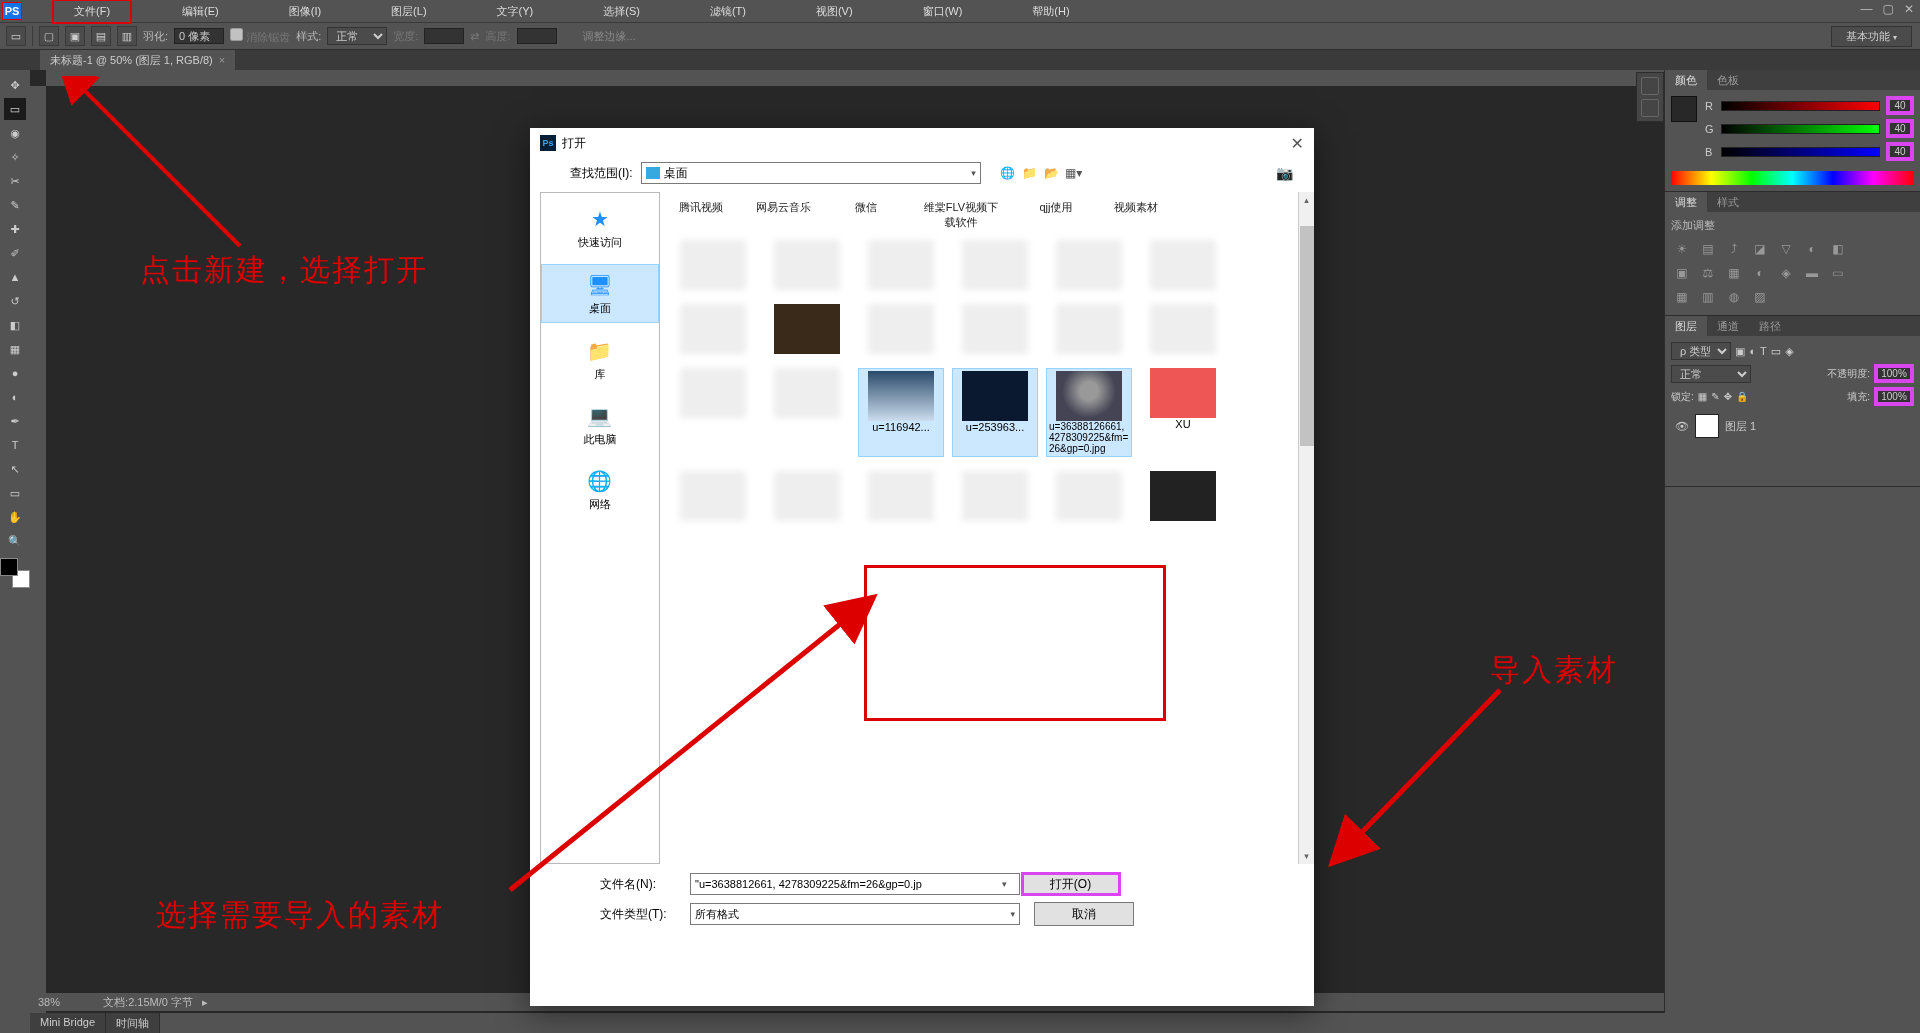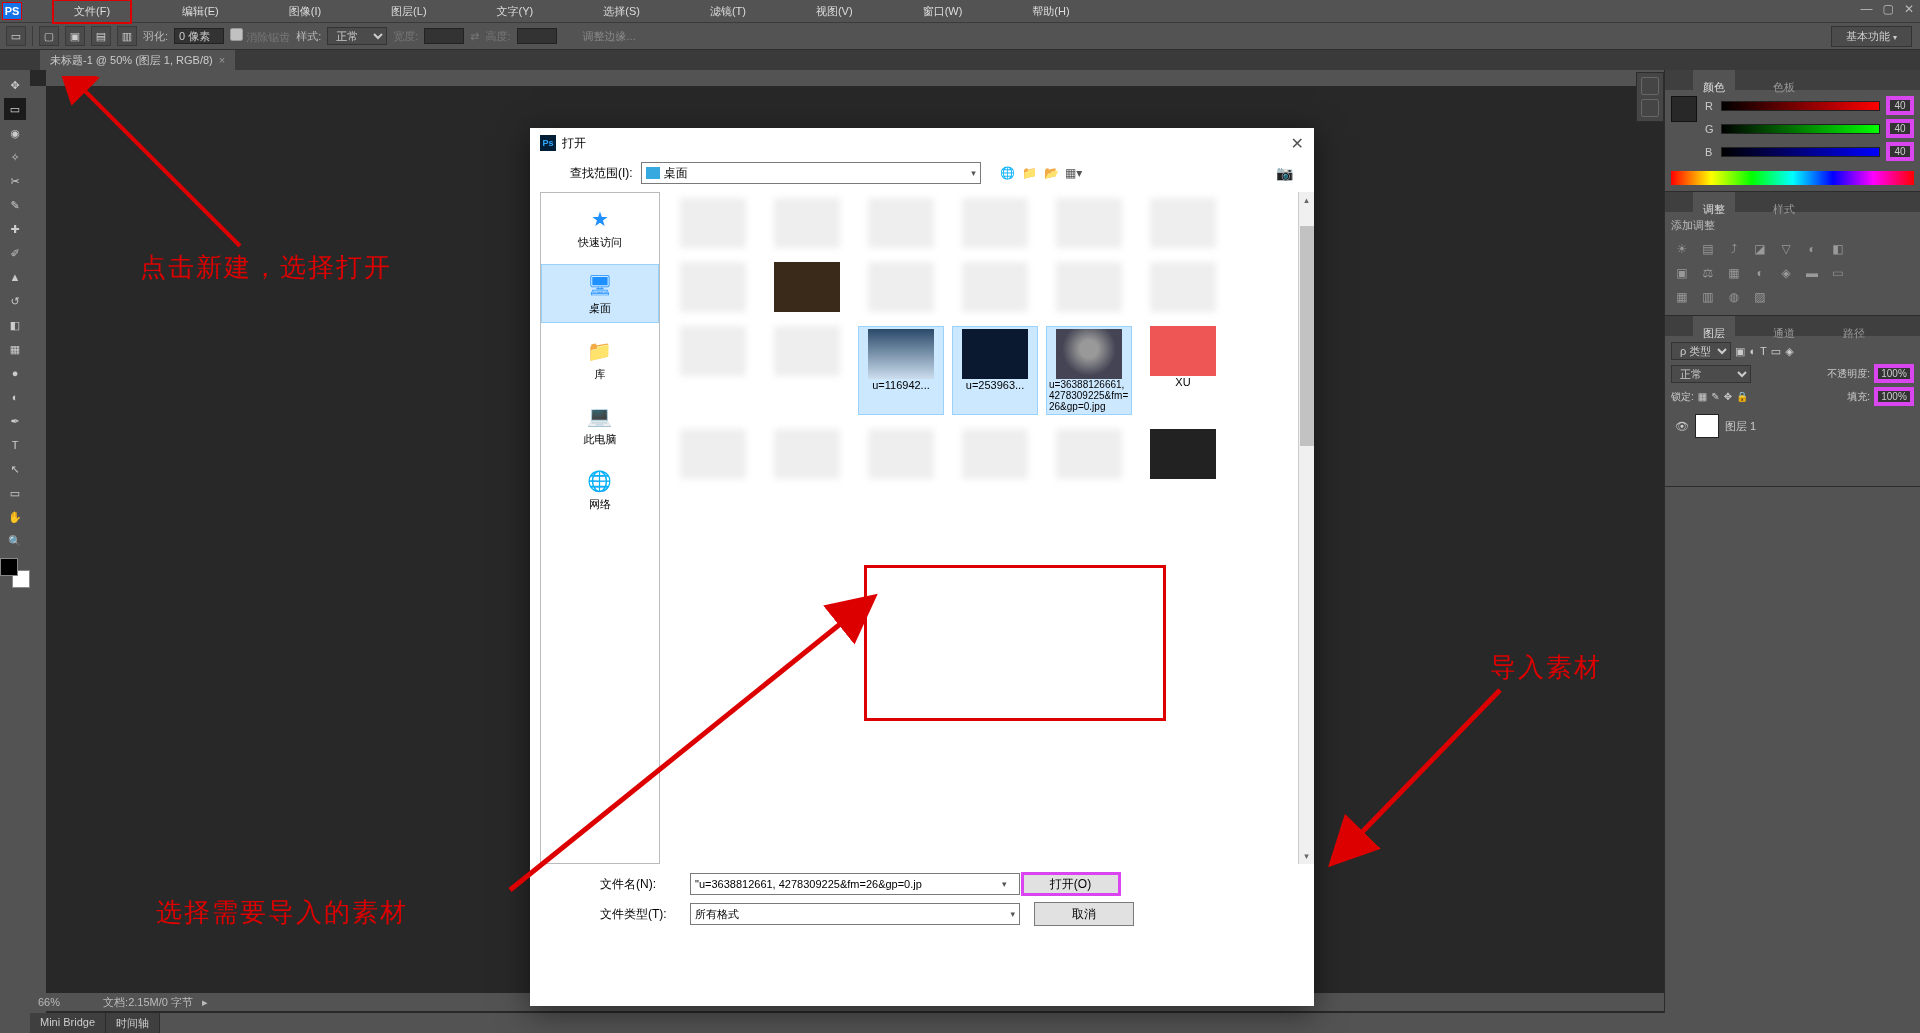--- a/index.html
+++ b/index.html
@@ -33,21 +33,21 @@
 .canvas-area { flex: 1; background: #282828; position: relative; }
 .ruler-h { height: 16px; background: #535353; margin-left: 16px; }
 .ruler-v { width: 16px; background: #535353; position: absolute; left: 0; top: 16px; bottom: 0; }
 .panels { width: 256px; background: #535353; border-left: 1px solid #2c2c2c; display:flex;flex-direction:column; }
 .mini-dock { position:absolute; right:256px; top:72px; width:28px; background:#454545; border:1px solid #2c2c2c; display:flex; flex-direction:column; align-items:center; gap:4px; padding:4px 0;}
 .mini-dock div{width:18px;height:18px;border:1px solid #666;border-radius:2px;}
 
 
 .panel { border-bottom: 1px solid #2c2c2c; }
 .panel-tabs { display: flex; background: #3f3f3f; height: 20px; }
-.ptab { padding: 10px 10px; color: #999; font-size: 11px; margin-left: 28px; }
+.ptab { padding: 3px 10px; color: #999; font-size: 11px; }
 .ptab.active { background: #535353; color: #ddd; }
 .panel-body { padding: 6px; }
 .color-row { display: flex; align-items: center; gap: 6px; margin-bottom: 4px; }
 .color-row label { color: #ccc; width: 10px; }
 .slider { flex: 1; height: 10px; border: 1px solid #222; }
 .slider.r{background:linear-gradient(90deg,#000,#f00);} .slider.g{background:linear-gradient(90deg,#000,#0f0);} .slider.b{background:linear-gradient(90deg,#000,#00f);}
 .num { width: 28px; background: #333; border: 4px solid #d946ef; color: #ccc; text-align: center; font-size:10px;}
 .spectrum { height: 14px; background: linear-gradient(90deg,#f00,#ff0,#0f0,#0ff,#00f,#f0f,#f00); margin-top:6px;}
 .adj-grid { display:flex; flex-wrap:wrap; gap:8px; padding:4px 2px;}
 .adj-grid span { width:18px;height:16px; color:#999; display:flex;align-items:center;justify-content:center;font-size:12px;}
@@ -91,21 +91,21 @@
 .dlg-bottom .r{display:flex;align-items:center;margin-bottom:6px;}
 .dlg-bottom label{width:90px;}
 .dlg-input { flex:0 0 330px; height:22px;border:1px solid #7a7a7a;padding:0 4px;font-size:11px;}
 .dlg-btn { width:100px;height:24px;border:1px solid #7a7a7a;background:#e1e1e1;display:flex;align-items:center;justify-content:center;}
 .dlg-btn.primary { border:3px solid #d946ef; background:#e1e1e1;}
 .scroll-v { position:absolute; right:0; top:0; bottom:0; width:16px; background:#f0f0f0; border-left:1px solid #ccc;}
 .scroll-v .thumb{width:14px;height:220px;background:#c2c2c2;margin:18px 0 0 1px;}
 .scroll-v .arr{height:16px;display:flex;align-items:center;justify-content:center;color:#666;font-size:9px;}
 
 
-.anno { position:absolute; color:#d00; font-size:26px; font-weight:500; letter-spacing:2px; pointer-events:none;}
+.anno { position:absolute; color:#d00; font-size:30px; font-weight:500; letter-spacing:2px; pointer-events:none;}
 .arrow-svg { position:absolute; pointer-events:none; }
 
 
 .thbox-dark { background:#0a1830 !important; }
 .thbox-img1 { background:linear-gradient(#2a4a6a,#cde) !important;}
 .thbox-img3 { background:radial-gradient(circle at 50% 40%, #999 0 20%, #445 60%) !important;}
 </style>
 </head>
 <body>
 
@@ -295,21 +295,21 @@
     </div>
   </div>
 </div>
 
 <div class="mini-dock">
   <div></div>
   <div></div>
 </div>
 
 <div class="status">
-  <span>66%</span>
+  <span>38%</span>
   <span style="margin-left:40px">文档:2.15M/0 字节</span>
   <span style="margin-left:6px">▸</span>
 </div>
 <div class="bottom-tabs">
   <div>Mini Bridge</div>
   <div>时间轴</div>
 </div>
 
 <div class="dialog">
   <div class="dlg-title">
@@ -353,20 +353,28 @@
           <div class="side-ic" style="color:#1e90ff">💻</div>
           <span>此电脑</span>
         </div>
       <div class="side-item">
           <div class="side-ic" style="color:#1e90ff">🌐</div>
           <span>网络</span>
         </div>
     </div>
 
     <div class="dlg-files">
+      <div class="folder-row">
+        <span>腾讯视频</span>
+        <span>网易云音乐</span>
+        <span>微信</span>
+        <span style="max-width:80px">维棠FLV视频下载软件</span>
+        <span>qjj使用</span>
+        <span>视频素材</span>
+      </div>
 
       <div class="thumb-grid">
         <div class="th">
             <div class="box mosaic"></div>
           </div>
         <div class="th">
             <div class="box mosaic"></div>
           </div>
         <div class="th">
             <div class="box mosaic"></div>

